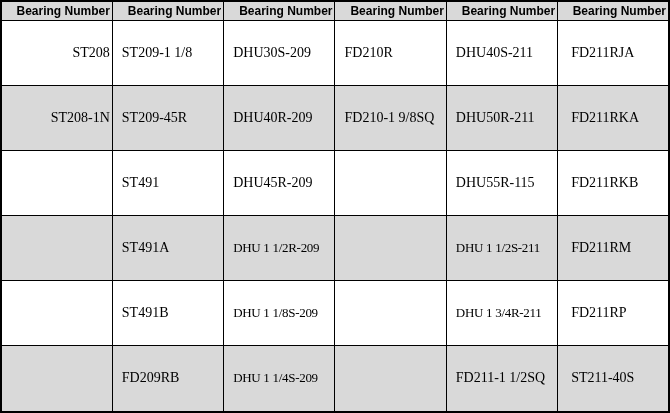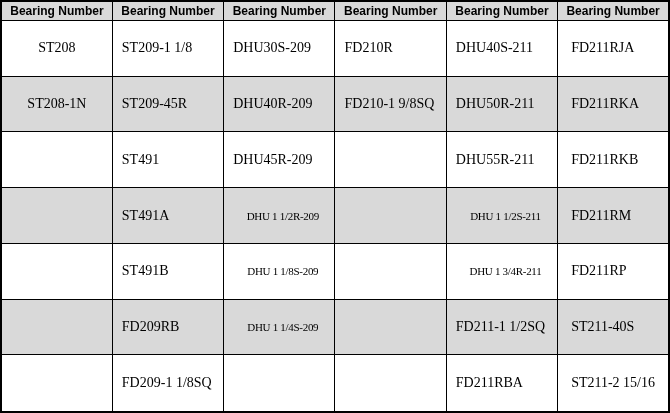--- a/index.html
+++ b/index.html
@@ -25,45 +25,44 @@
     vertical-align: middle;
     overflow: hidden;
     white-space: nowrap;
   }
   th {
     background: var(--header-bg, #d9d9d9);
     font-family: "Liberation Sans", "DejaVu Sans", sans-serif;
     font-weight: bold;
     font-size: 12px;
     color: var(--text, #000000);
-    text-align: center;
+    text-align: right;
     padding: 2px;
   }
   td {
     font-family: "Liberation Serif", "DejaVu Serif", serif;
     font-size: 14px;
     color: var(--text, #000000);
     text-align: left;
     padding: 1px 2px 1px 9px;
   }
   td:first-child {
-    text-align: center;
+    text-align: right;
     padding-left: 2px;
     margin-top: 32px;
   }
   td:last-child {
     padding-left: 13px;
   }
   tbody tr:nth-child(even) td {
     background: var(--stripe, #d9d9d9);
   }
   td.tight {
-    font-size: 11px;
+    font-size: 13px;
     letter-spacing: -0.3px;
-    text-align: center;
   }
 </style>
 </head>
 <body>
 
 <table>
   <thead>
     <tr id="header-row">
         <th>Bearing Number</th>
         <th>Bearing Number</th>
@@ -88,21 +87,21 @@
         <td>DHU40R-209</td>
         <td>FD210-1 9/8SQ</td>
         <td>DHU50R-211</td>
         <td>FD211RKA</td>
       </tr>
       <tr>
         <td></td>
         <td>ST491</td>
         <td>DHU45R-209</td>
         <td></td>
-        <td>DHU55R-211</td>
+        <td>DHU55R-115</td>
         <td>FD211RKB</td>
       </tr>
       <tr>
         <td></td>
         <td>ST491A</td>
         <td class="tight">DHU 1 1/2R-209</td>
         <td></td>
         <td class="tight">DHU 1 1/2S-211</td>
         <td>FD211RM</td>
       </tr>
@@ -115,22 +114,14 @@
         <td>FD211RP</td>
       </tr>
       <tr>
         <td></td>
         <td>FD209RB</td>
         <td class="tight">DHU 1 1/4S-209</td>
         <td></td>
         <td>FD211-1 1/2SQ</td>
         <td>ST211-40S</td>
       </tr>
-      <tr>
-        <td></td>
-        <td>FD209-1 1/8SQ</td>
-        <td></td>
-        <td></td>
-        <td>FD211RBA</td>
-        <td>ST211-2 15/16</td>
-      </tr>
     </tbody>
 </table>
 
 </body></html>

